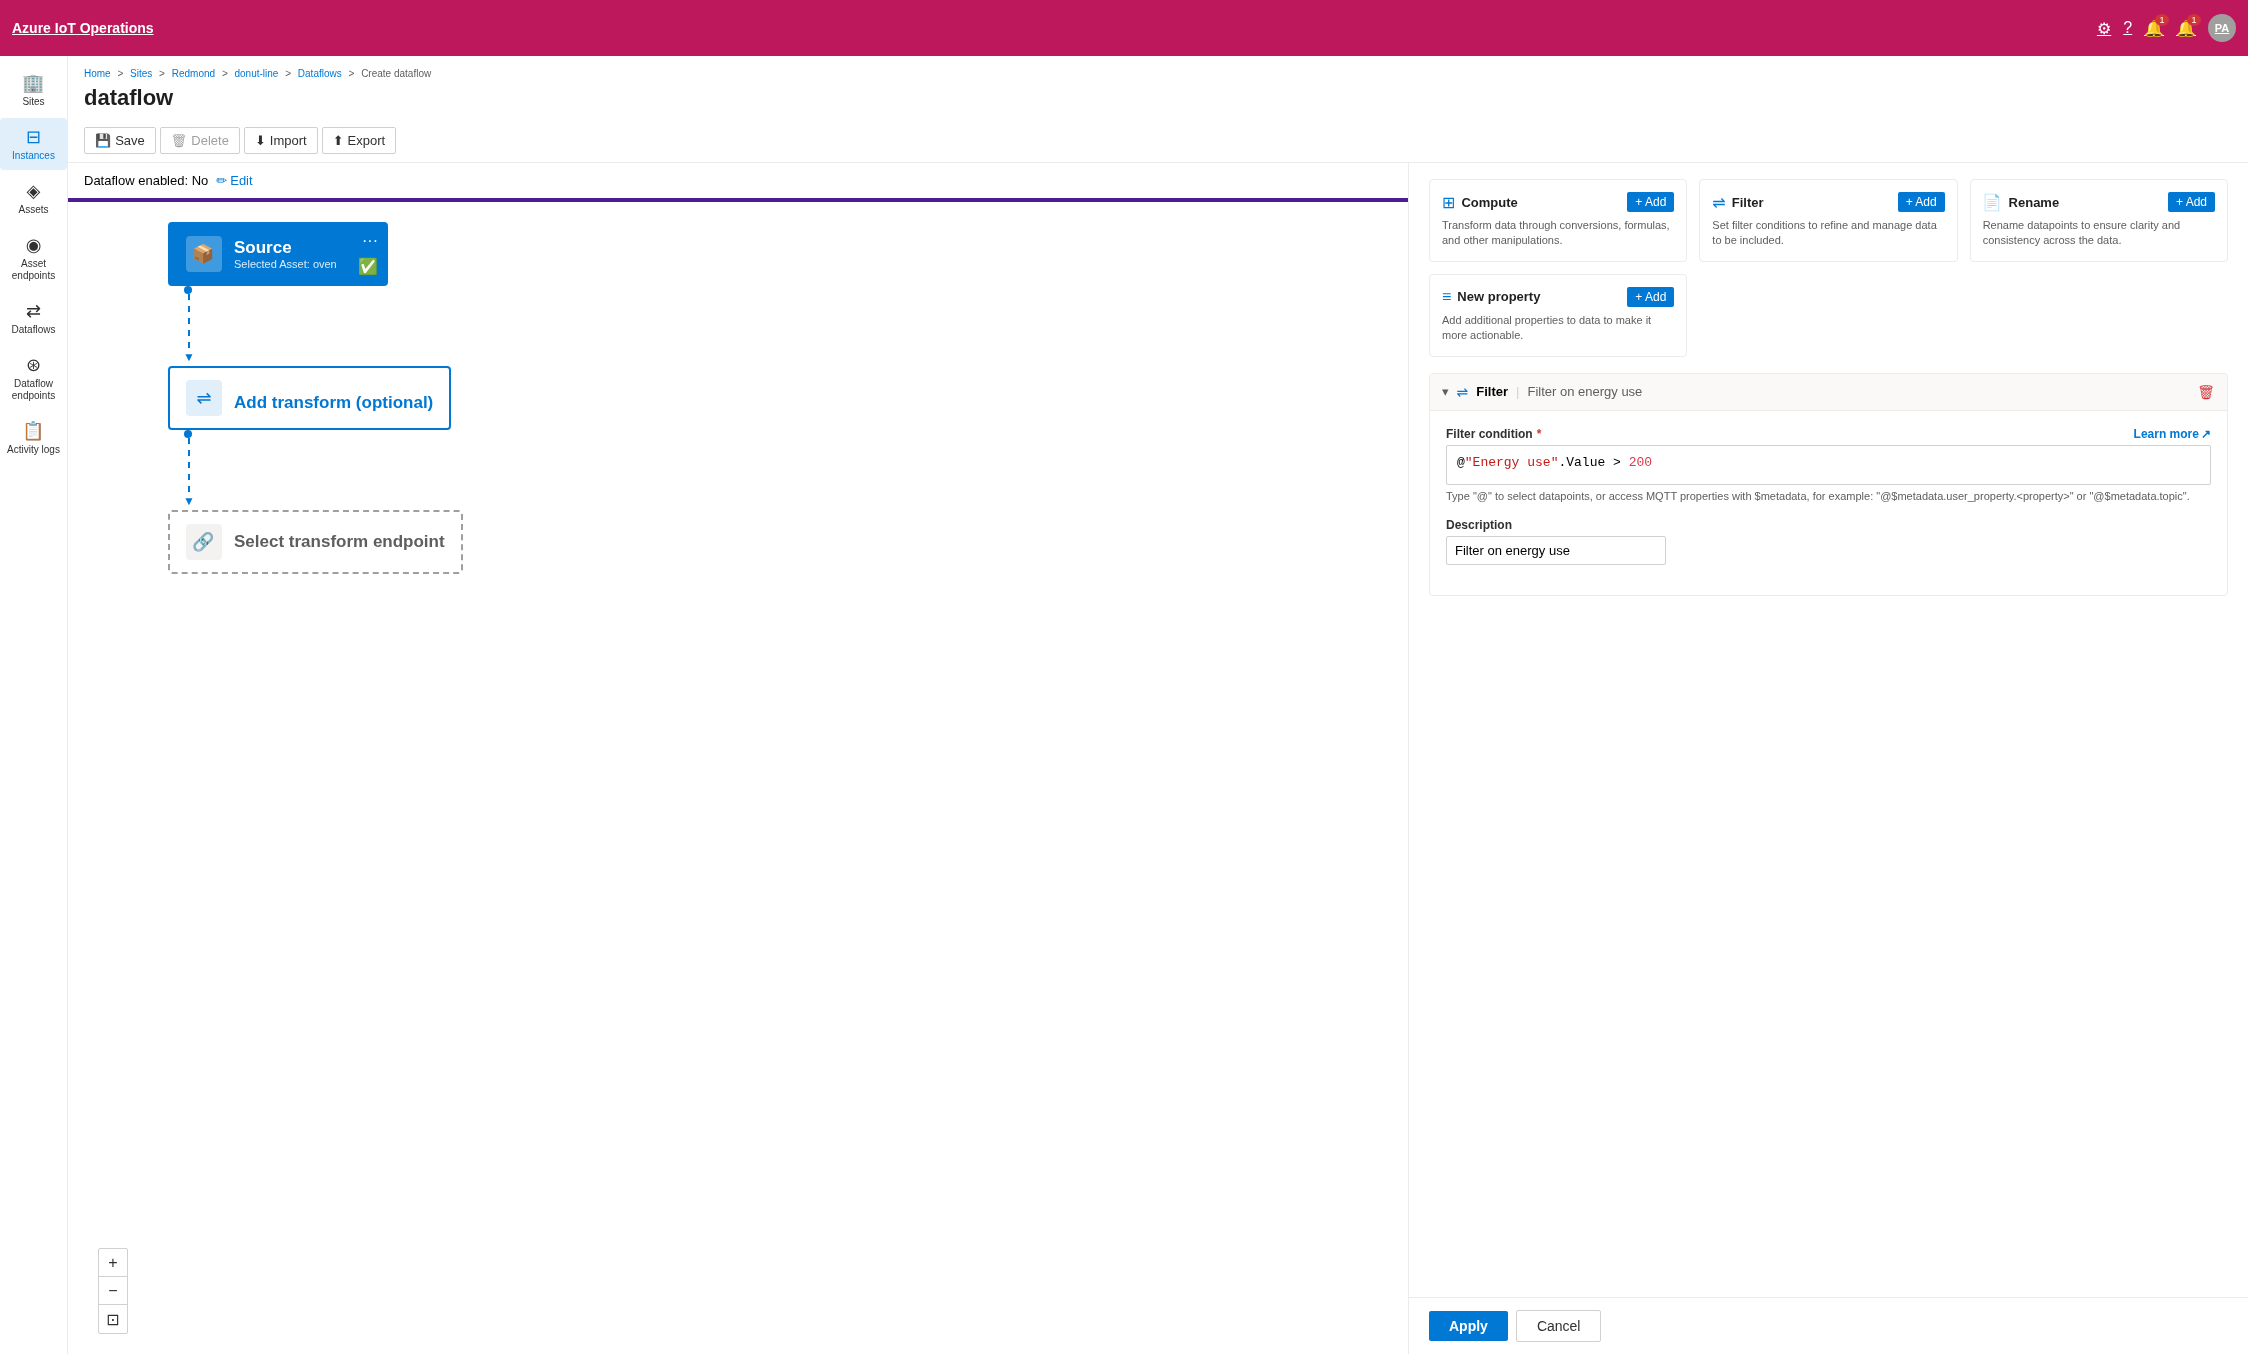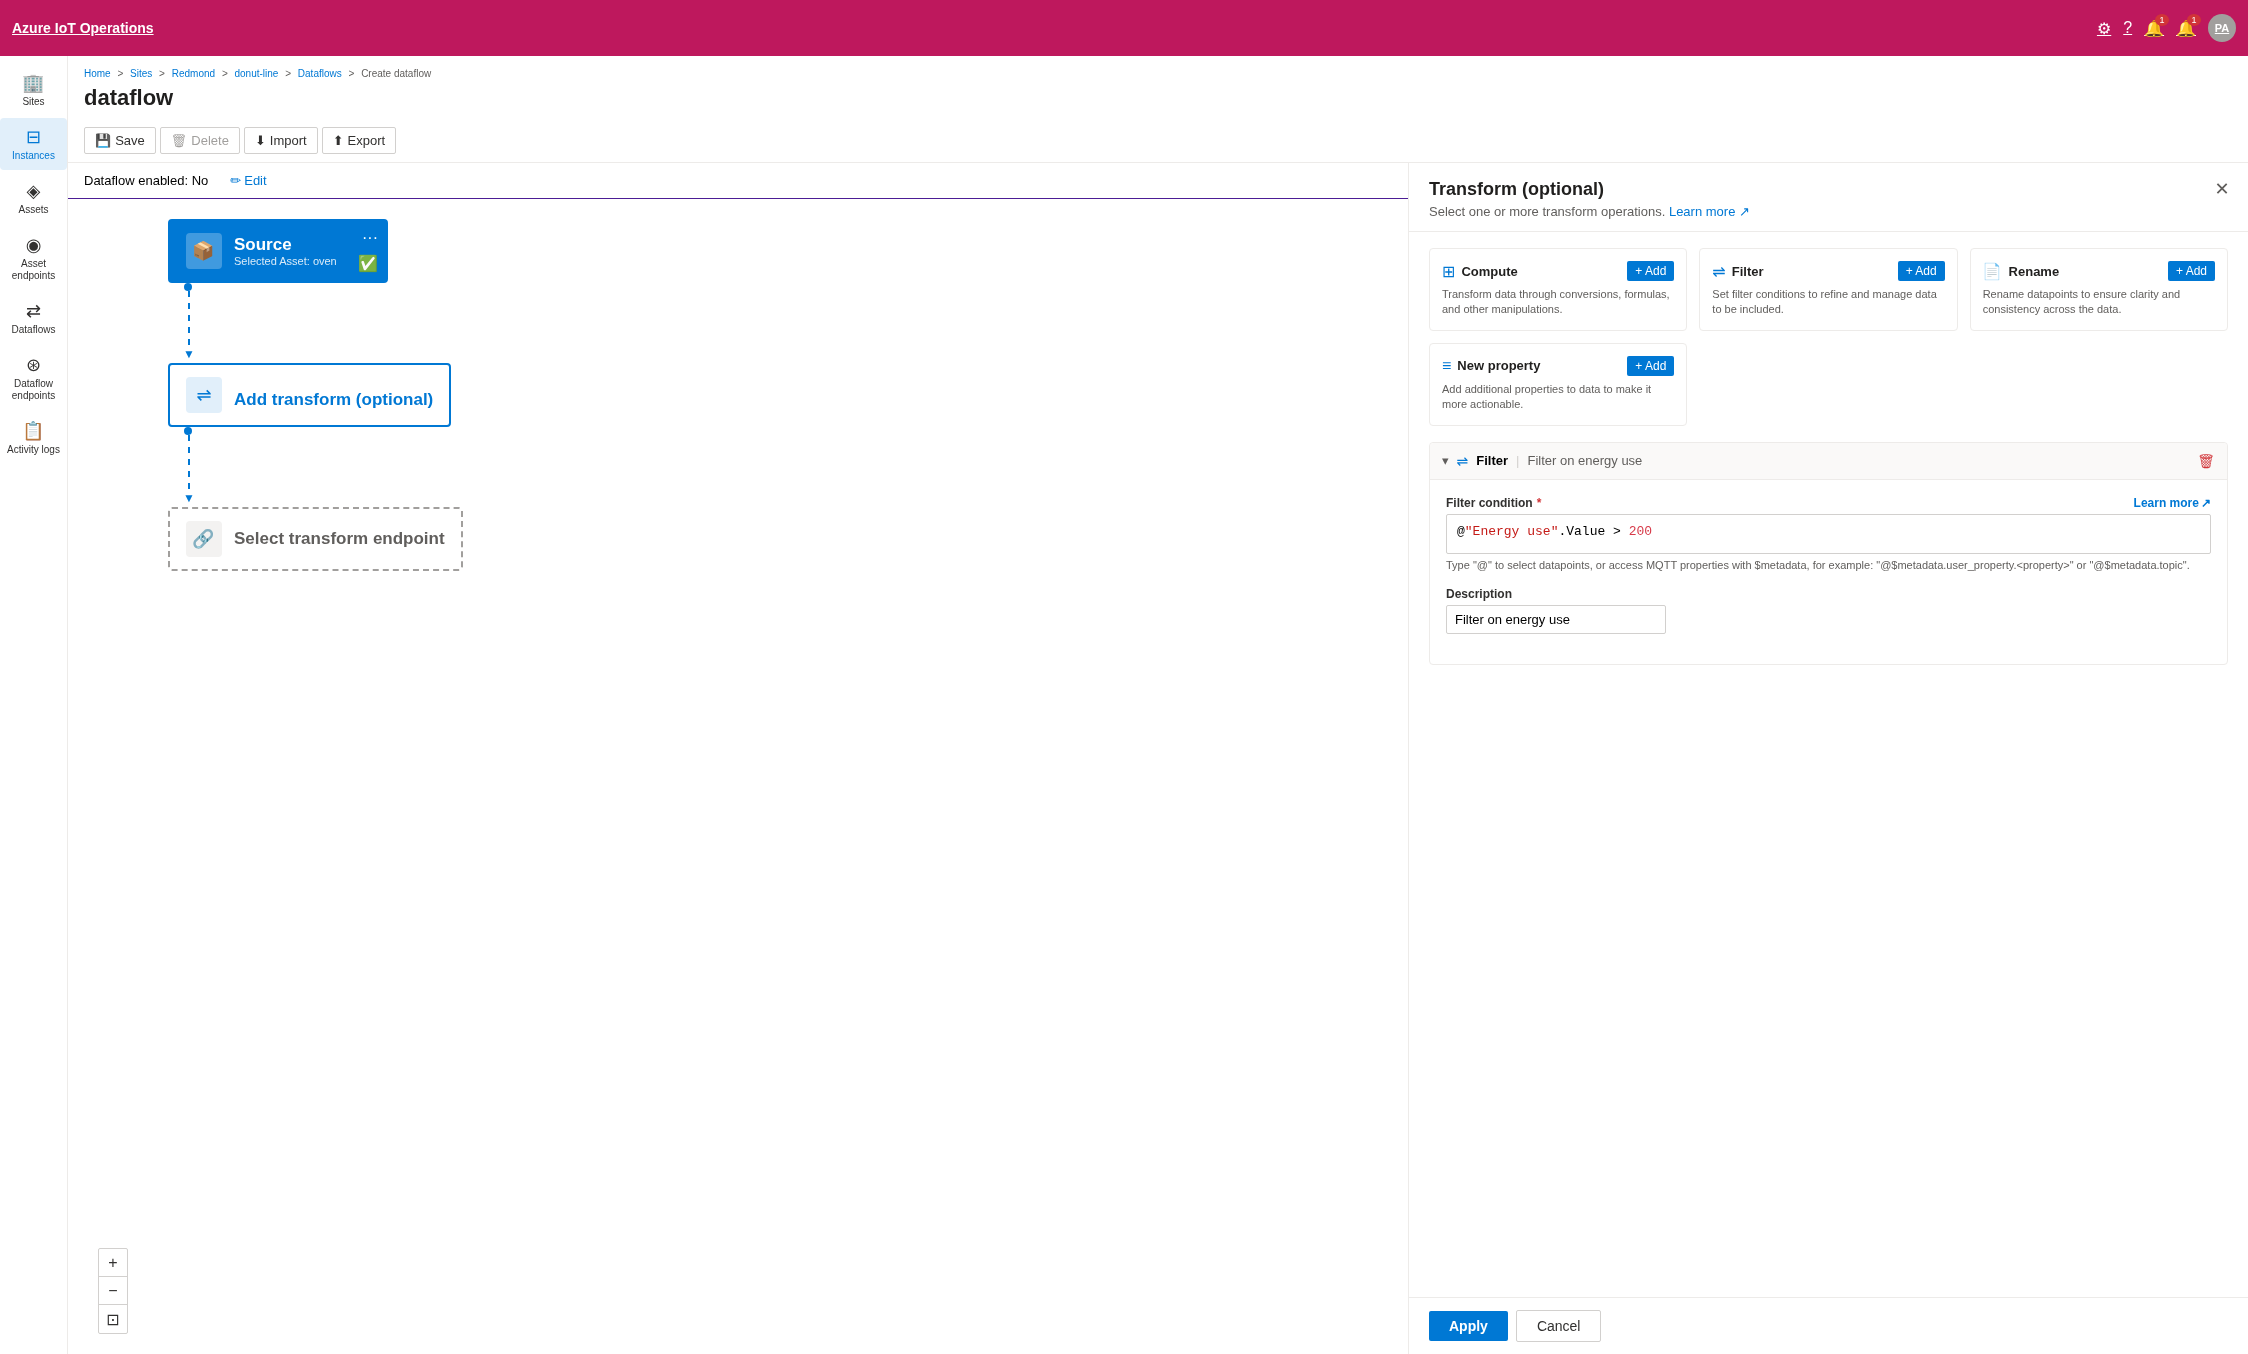--- a/index.html
+++ b/index.html
@@ -122,23 +122,23 @@
       flex: 1;
       background: white;
       position: relative;
       overflow: hidden;
     }
 
     .dataflow-status-bar {
       padding: 10px 16px;
       display: flex;
       align-items: center;
-      gap: 22px;
+      gap: 8px;
       font-size: 13px;
-      border-bottom: 1px solid #4c1d95;
+      border-bottom: 4px solid #4c1d95;
     }
     .edit-link { color: #0078d4; cursor: pointer; display: flex; align-items: center; gap: 3px; }
 
     
     .flow-container {
       position: relative;
       padding: 20px 40px;
       display: flex;
       flex-direction: column;
       align-items: flex-start;
@@ -525,28 +525,20 @@
 
         <div class="zoom-controls">
           <div class="zoom-btn">+</div>
           <div class="zoom-btn">−</div>
           <div class="zoom-btn">⊡</div>
         </div>
       </div>
 
       <div class="right-panel">
 
-        <div class="panel-header">
-          <div class="panel-title">Transform (optional)</div>
-          <div class="panel-subtitle">
-            <span>Select one or more transform operations.</span>
-            <a> <span>Learn more</span> ↗</a>
-          </div>
-          <button class="close-btn">✕</button>
-        </div>
 
         <div class="transform-cards">
 
           <div class="transform-card">
             <div class="card-header-row">
               <div class="card-title-with-icon">
                 <span class="card-icon">⊞</span>
                 <span class="card-title">Compute</span>
               </div>
               <button class="add-btn">+ Add</button>

